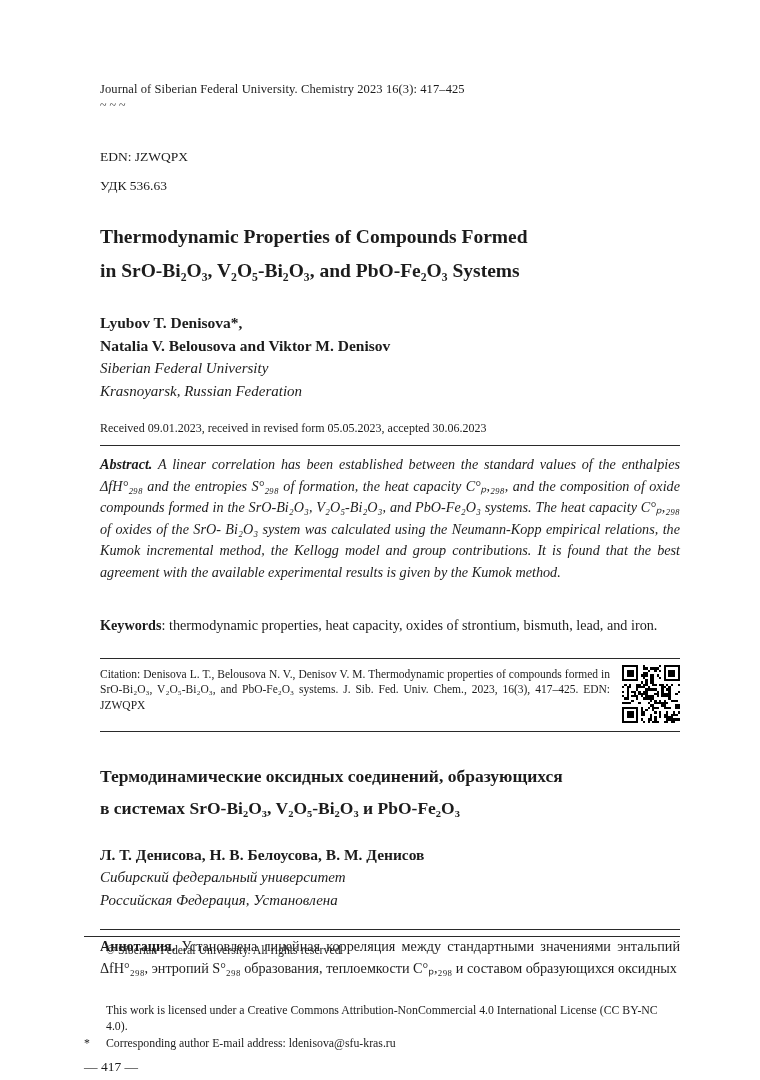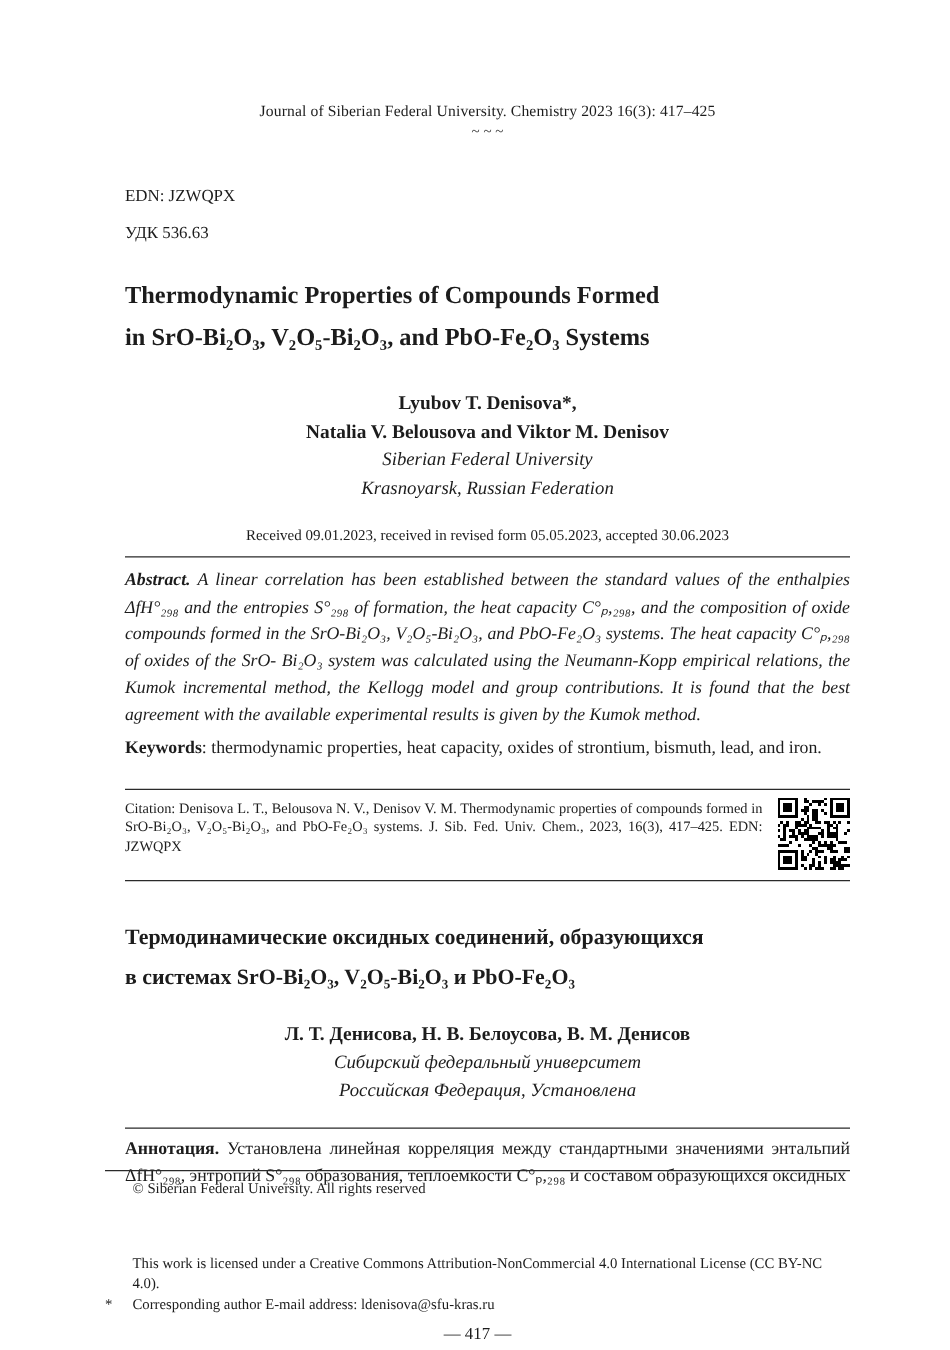--- a/index.html
+++ b/index.html
@@ -2,37 +2,37 @@
 <html><head>
 <meta charset="utf-8">
 <style>
   html,body{margin:0;padding:0;background:#e9e9e9;}
   .page{
     width:760px;height:1080px;background:#ffffff;position:relative;
     font-family:"Liberation Serif", serif;color:#1c1c1c;overflow:hidden;
     margin:0 auto;box-sizing:border-box;
   }
   .content{position:absolute;left:100px;right:80px;top:82px;}
-  .center{text-align:center;}
-  .right{text-align:center;}
+  .center{text-align:left;}
+  .right{text-align:left;}
   .just{text-align:justify;}
   .small{font-size:12px;line-height:16px;}
   .tiny{font-size:11.5px;line-height:15.5px;}
   .body-text{font-size:14.2px;line-height:21.5px;}
   .rule{border:none;border-top:1.2px solid #2a2a2a;margin:0;}
   .journal-header{font-size:12.5px;letter-spacing:.1px;}
   .ornament{font-size:12px;margin-top:1px;color:#333;}
   .meta-line{font-size:13.5px;margin-top:13px;}
   .paper-title{font-size:19.5px;font-weight:bold;line-height:34px;margin-top:26px;}
   .authors{margin-top:24px;font-size:15.5px;line-height:22.5px;}
   .authors .name{font-weight:bold;}
   .authors .aff{font-style:italic;font-size:15px;}
   .received{margin-top:18px;}
   .abstract{margin-top:8px;font-style:italic;}
-  .keywords{margin-top:5px;}
+  .keywords{margin-top:32px;}
   .citation-row{display:flex;gap:12px;align-items:flex-start;margin-top:8px;margin-bottom:8px;}
   .citation-text{flex:1;}
   .qr{width:58px;height:58px;flex:0 0 58px;margin-top:-2px;}
   .ru-title{font-size:17.5px;font-weight:bold;line-height:32px;margin-top:28px;}
   .ru-authors{margin-top:20px;font-size:15.5px;line-height:22.5px;}
   .footer{position:absolute;left:84px;right:80px;top:936px;}
   .footer .note{font-size:11.8px;line-height:16.5px;}
   .footer .indent{padding-left:22px;margin-top:43px;}
   .footnote-line{display:flex;}
   .footnote-line .star{width:22px;flex:0 0 22px;}

